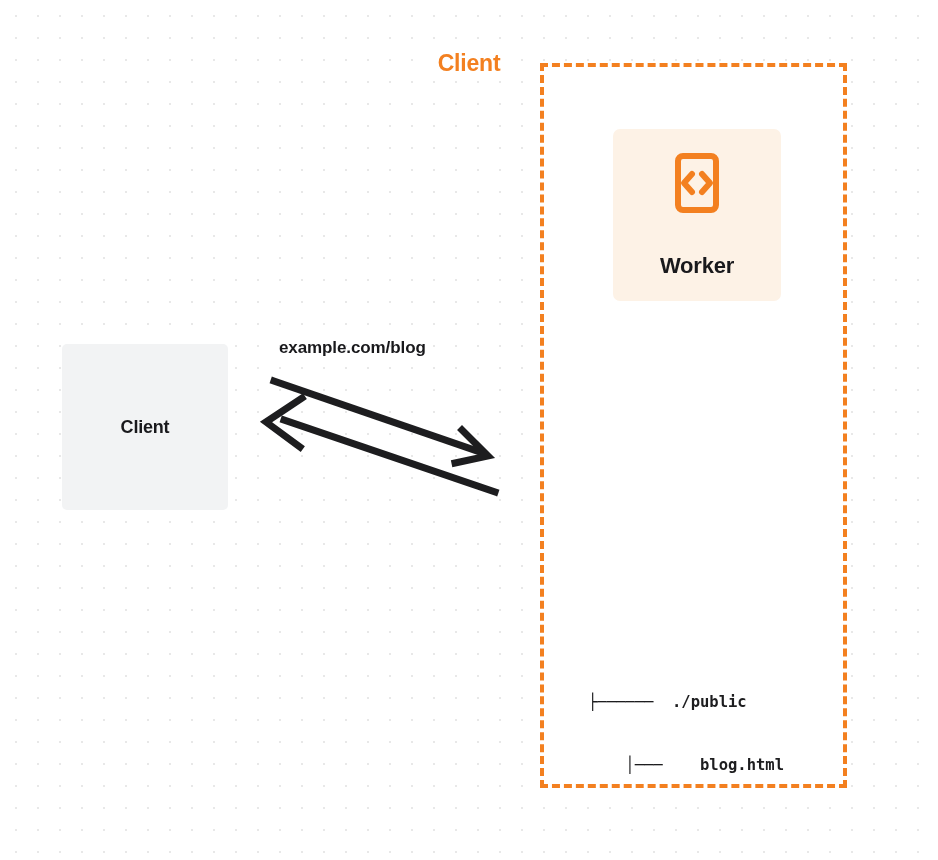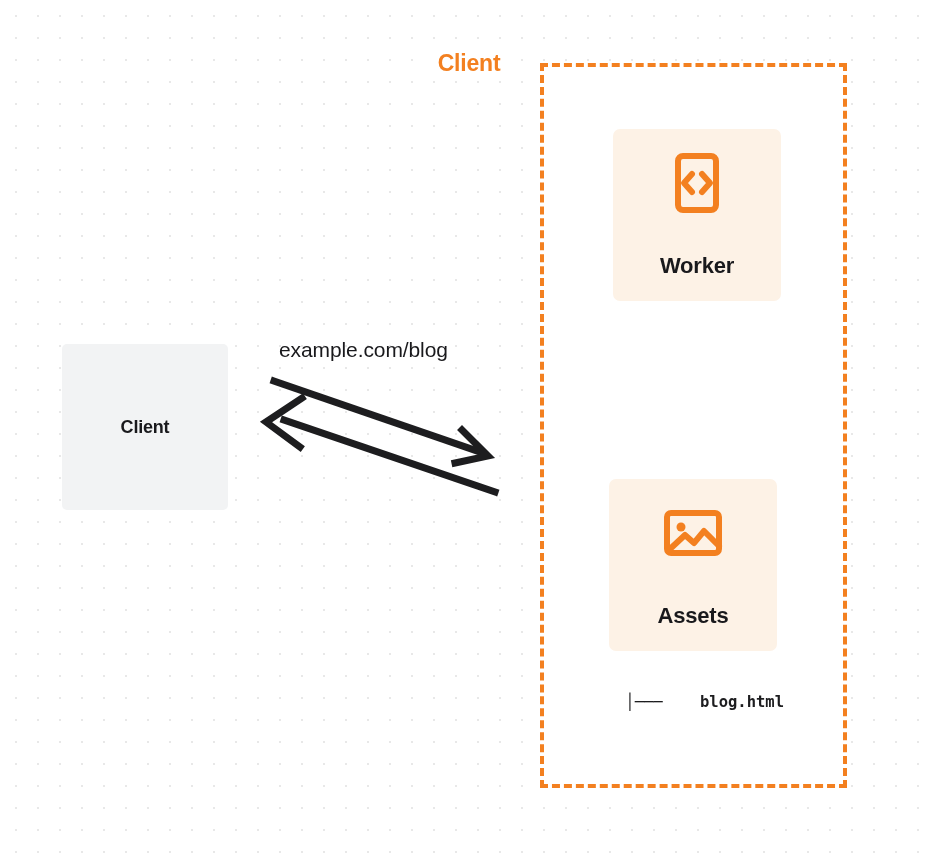--- a/index.html
+++ b/index.html
@@ -42,22 +42,22 @@
     font-weight: bold;
     color: #19191c;
     letter-spacing: -0.2px;
   }
 
   
   .edge-label {
     position: absolute;
     left: 279px;
     top: 338px;
-    font-size: 21px;
-    font-weight: normal;
+    font-size: 17px;
+    font-weight: bold;
     color: #19191c;
     white-space: nowrap;
     letter-spacing: -0.1px;
   }
 
   
   #arrows {
     position: absolute;
     left: 0;
     top: 0;
@@ -164,27 +164,20 @@
 
   <div class="service-card worker">
     <svg class="service-icon" viewBox="0 0 64 64" xmlns="http://www.w3.org/2000/svg">
       <rect x="13" y="5" width="38" height="54" rx="5" ry="5" fill="none" stroke="#f38020" stroke-width="6"></rect>
       <polyline points="27,23 19,32 27,41" fill="none" stroke="#f38020" stroke-width="6" stroke-linecap="round" stroke-linejoin="round"></polyline>
       <polyline points="37,23 45,32 37,41" fill="none" stroke="#f38020" stroke-width="6" stroke-linecap="round" stroke-linejoin="round"></polyline>
     </svg>
     <span class="service-label">Worker</span>
   </div>
 
-  <div class="service-card assets">
-    <svg class="service-icon" viewBox="0 0 64 64" xmlns="http://www.w3.org/2000/svg">
-      <rect x="6" y="12" width="52" height="40" rx="4" ry="4" fill="none" stroke="#f38020" stroke-width="6"></rect>
-      <circle cx="20" cy="26" r="4.5" fill="#f38020"></circle>
-      <polyline points="9,48 24,34 33,42 43,30 58,45" fill="none" stroke="#f38020" stroke-width="6" stroke-linecap="round" stroke-linejoin="round"></polyline>
-    </svg>
-    <span class="service-label">Assets</span>
-  </div>
 
   <div class="file-tree">
+    <div>├──────  ./public</div>
     <div>    │───    blog.html</div>
     
   </div>
 
 </div>
 
 </body></html>

